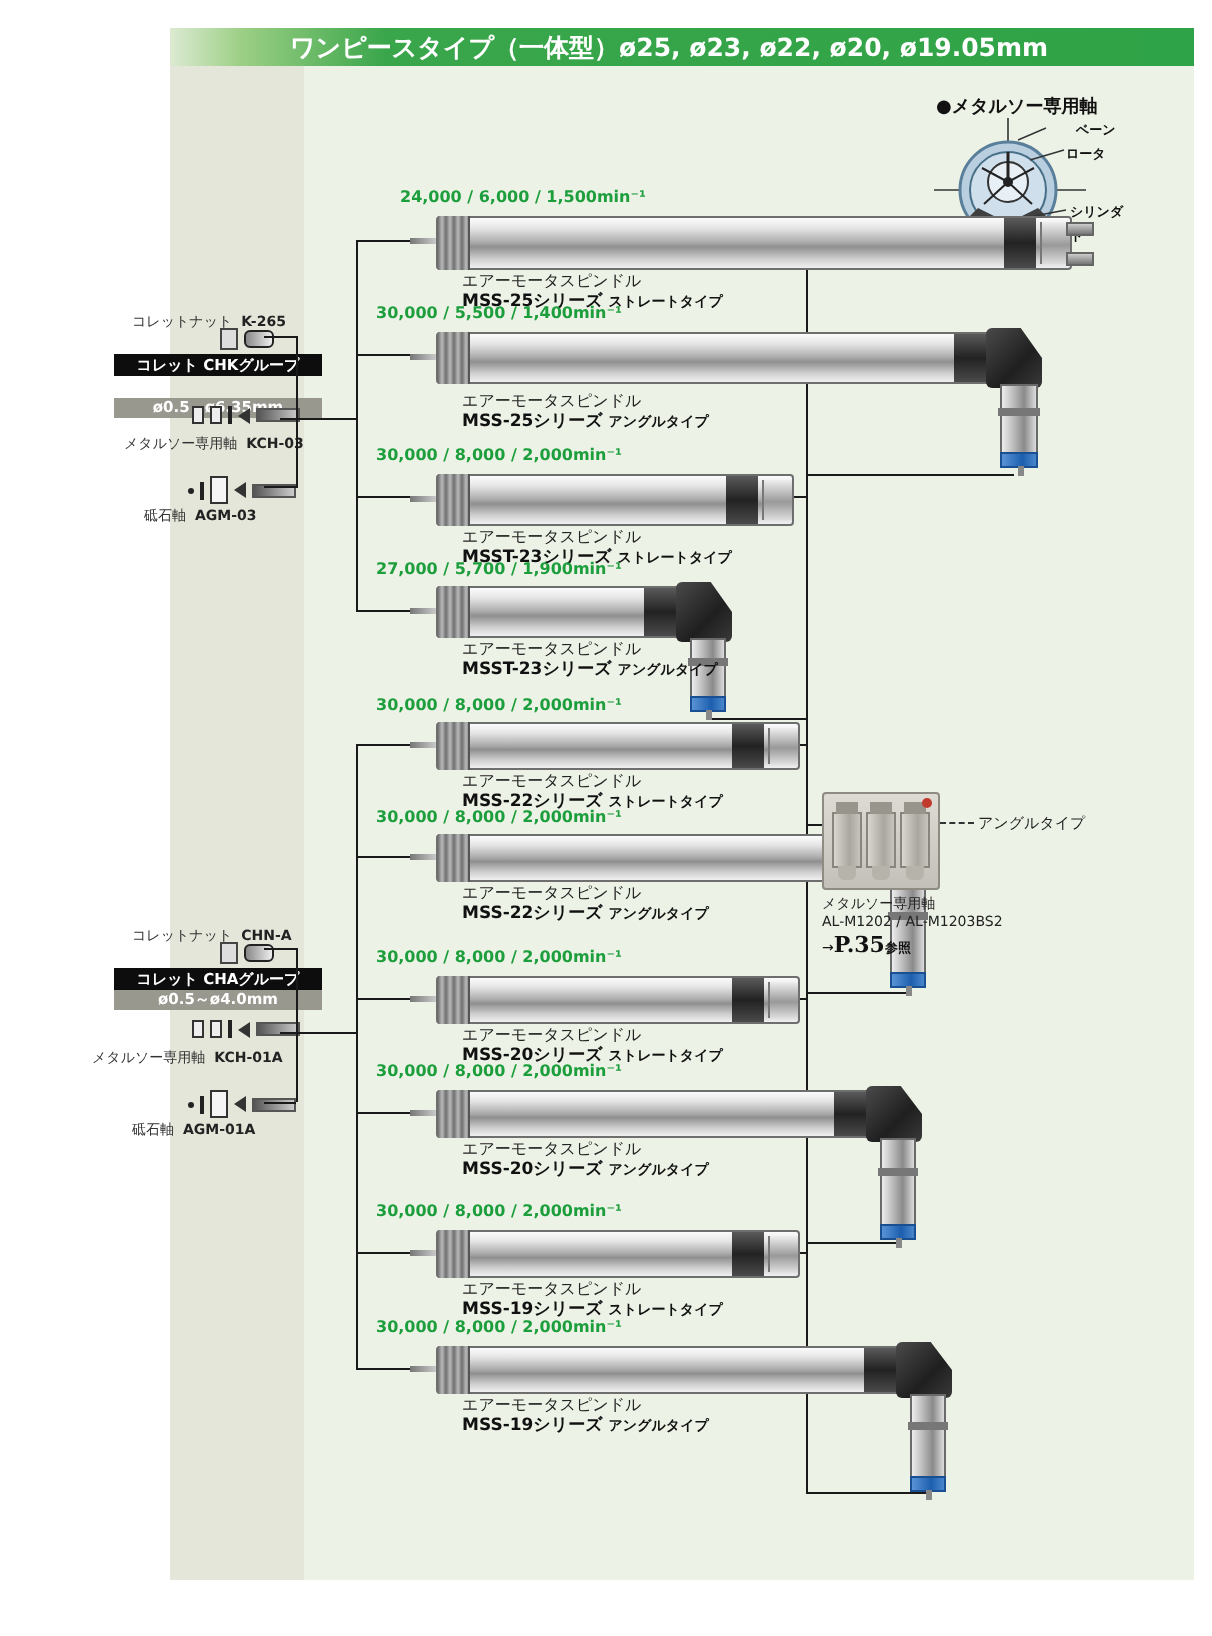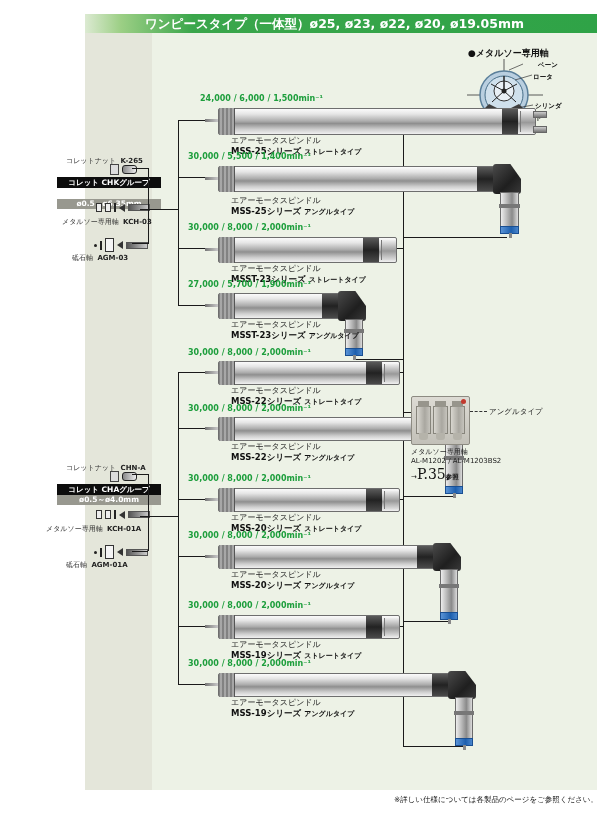--- a/index.html
+++ b/index.html
@@ -64,21 +64,21 @@
   
   .kit{position:absolute;left:411px;top:396px;width:57px;height:47px;border-radius:2px;
        background:linear-gradient(180deg,#dddbd4,#c2c0b8);border:1px solid #8d8b82;}
   .kit .ku{position:absolute;top:9px;width:13px;height:26px;border:1px solid #87857c;
        background:linear-gradient(90deg,#d8d6cf,#a9a7a0 60%,#c6c4bd);}
   .kit .ku::before{content:"";position:absolute;left:1px;right:1px;top:-6px;height:6px;background:#97958c;}
   .kit .ku::after{content:"";position:absolute;left:2px;right:2px;bottom:-7px;height:7px;background:#b5b3aa;border-radius:0 0 3px 3px;}
   .kit .red{position:absolute;right:3px;top:2px;width:5px;height:5px;border-radius:50%;background:#c2392e;}
   .kitlbl{position:absolute;font-size:7px;color:#222;white-space:nowrap;}
   .refline{position:absolute;font-size:7px;color:#111;white-space:nowrap;}
-  .refline .pg{font-family:"DejaVu Serif",serif;font-size:14px;}
+  .refline .pg{font-family:"DejaVu Serif",serif;font-size:11px;font-weight:bold;}
   .refline .sfx{font-size:6.5px;font-weight:bold;}
   .comp{position:absolute;left:489px;top:407px;font-size:7.5px;color:#222;white-space:nowrap;}
   .note{position:absolute;right:8px;top:795px;font-size:7.5px;color:#111;white-space:nowrap;}
 </style>
 </head>
 <body>
 
 <div id="page">
 
   <div class="strip"></div>
@@ -375,15 +375,14 @@
     <div class="ku" style="left:21px"></div>
     <div class="ku" style="left:38px"></div>
     <div class="red"></div>
   </div>
   <div class="dash"></div>
   <span class="comp">アングルタイプ</span>
   <span class="kitlbl" style="left:411px;top:447px">メタルソー専用軸</span>
   <span class="kitlbl" style="left:411px;top:457px">AL-M1202 / AL-M1203BS2</span>
   <span class="refline" style="left:411px;top:466px"><span>→</span><span class="pg">P.35</span><span class="sfx">参照</span></span>
 
-  <div class="note">※詳しい仕様については各製品のページをご参照ください。</div>
 
 </div>
 
 </body></html>

